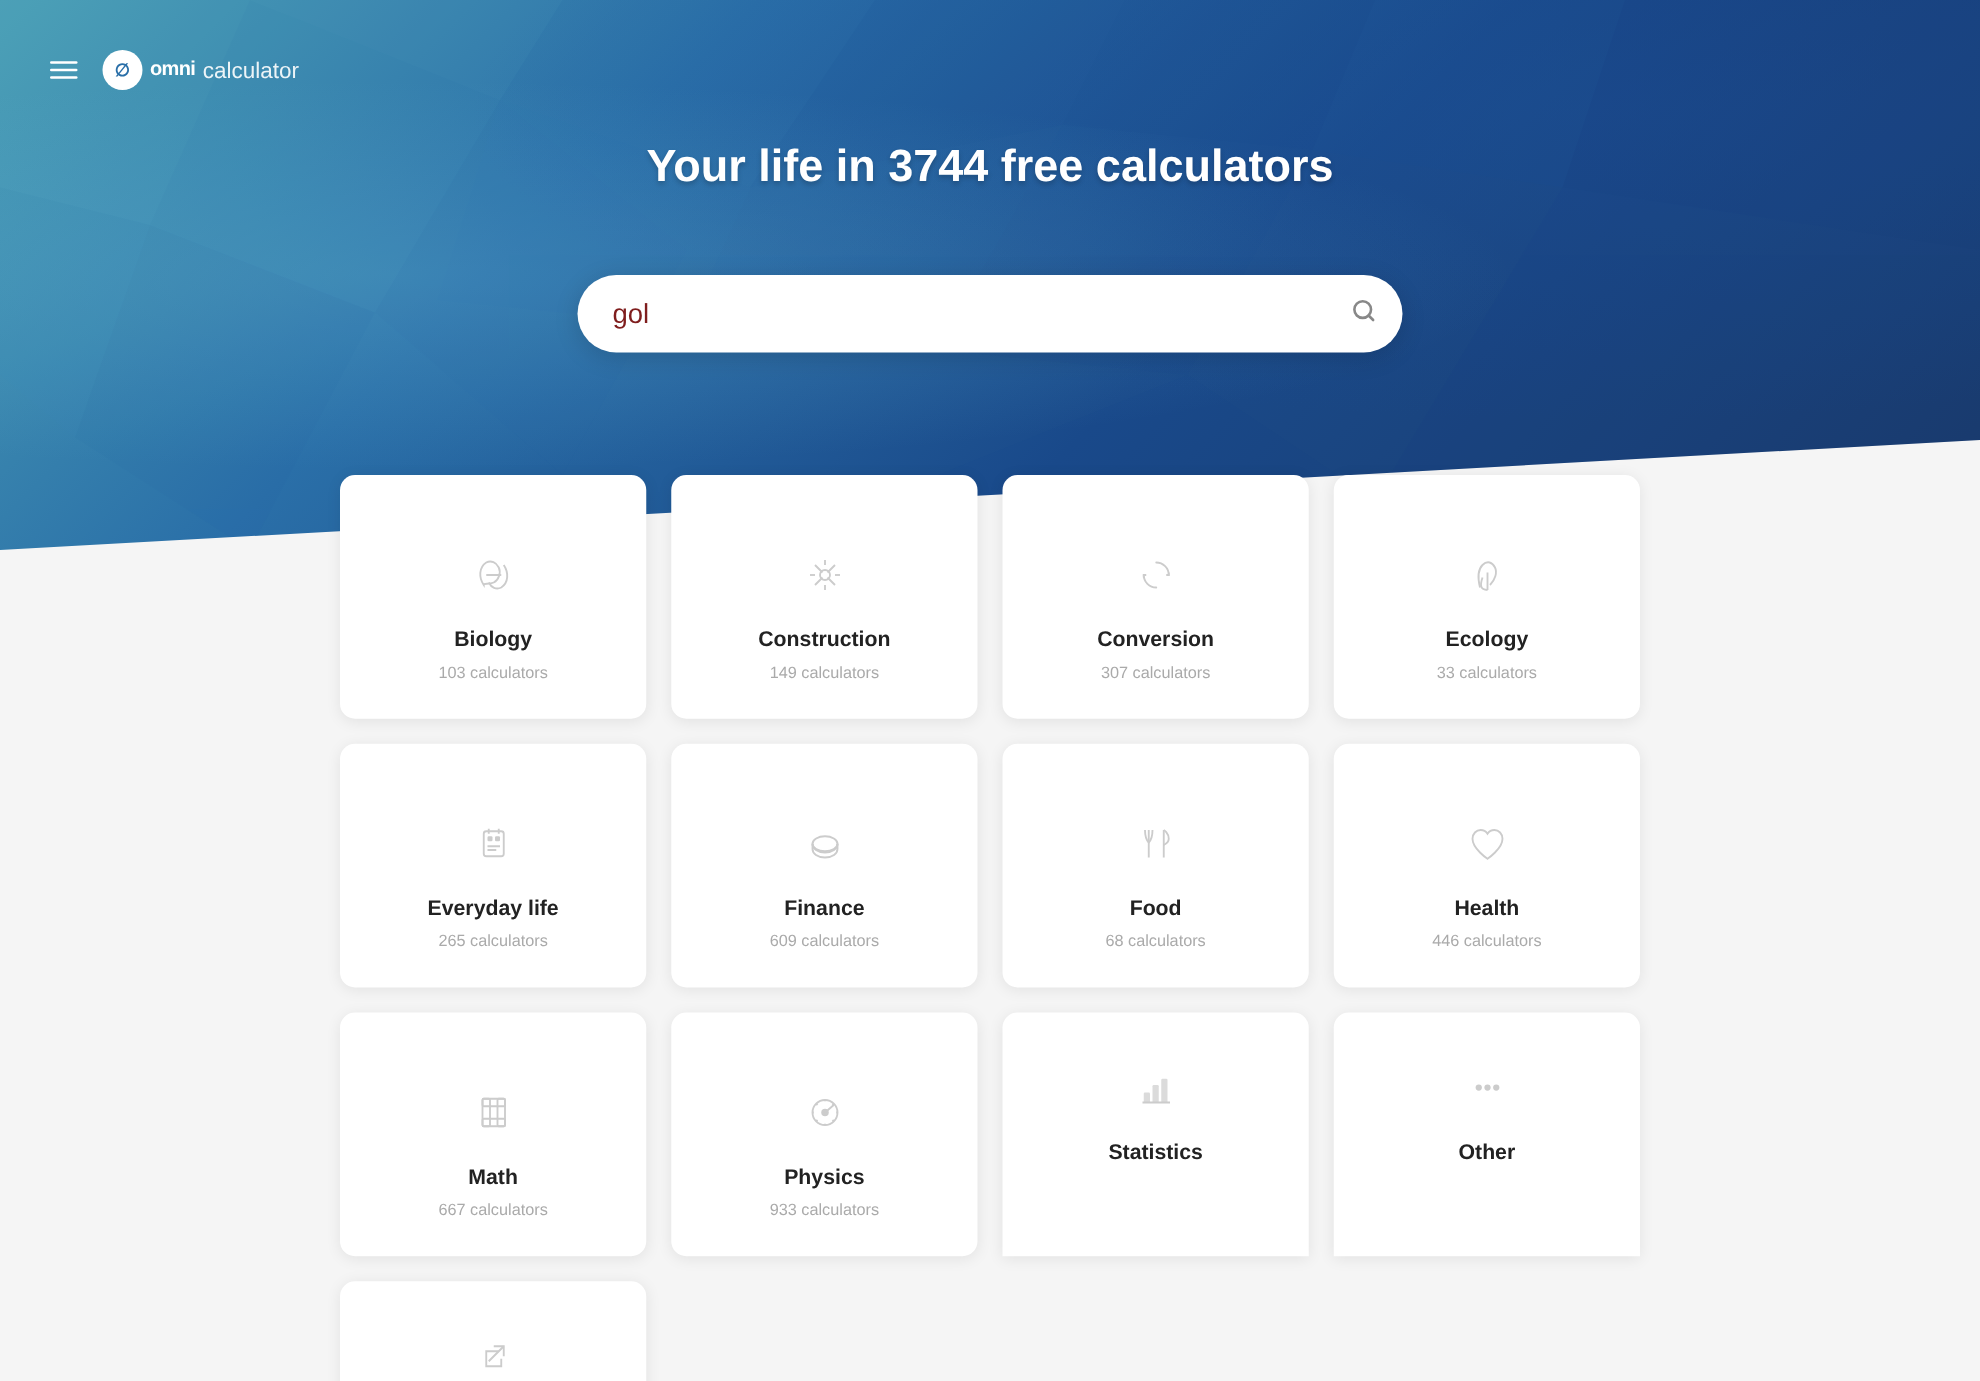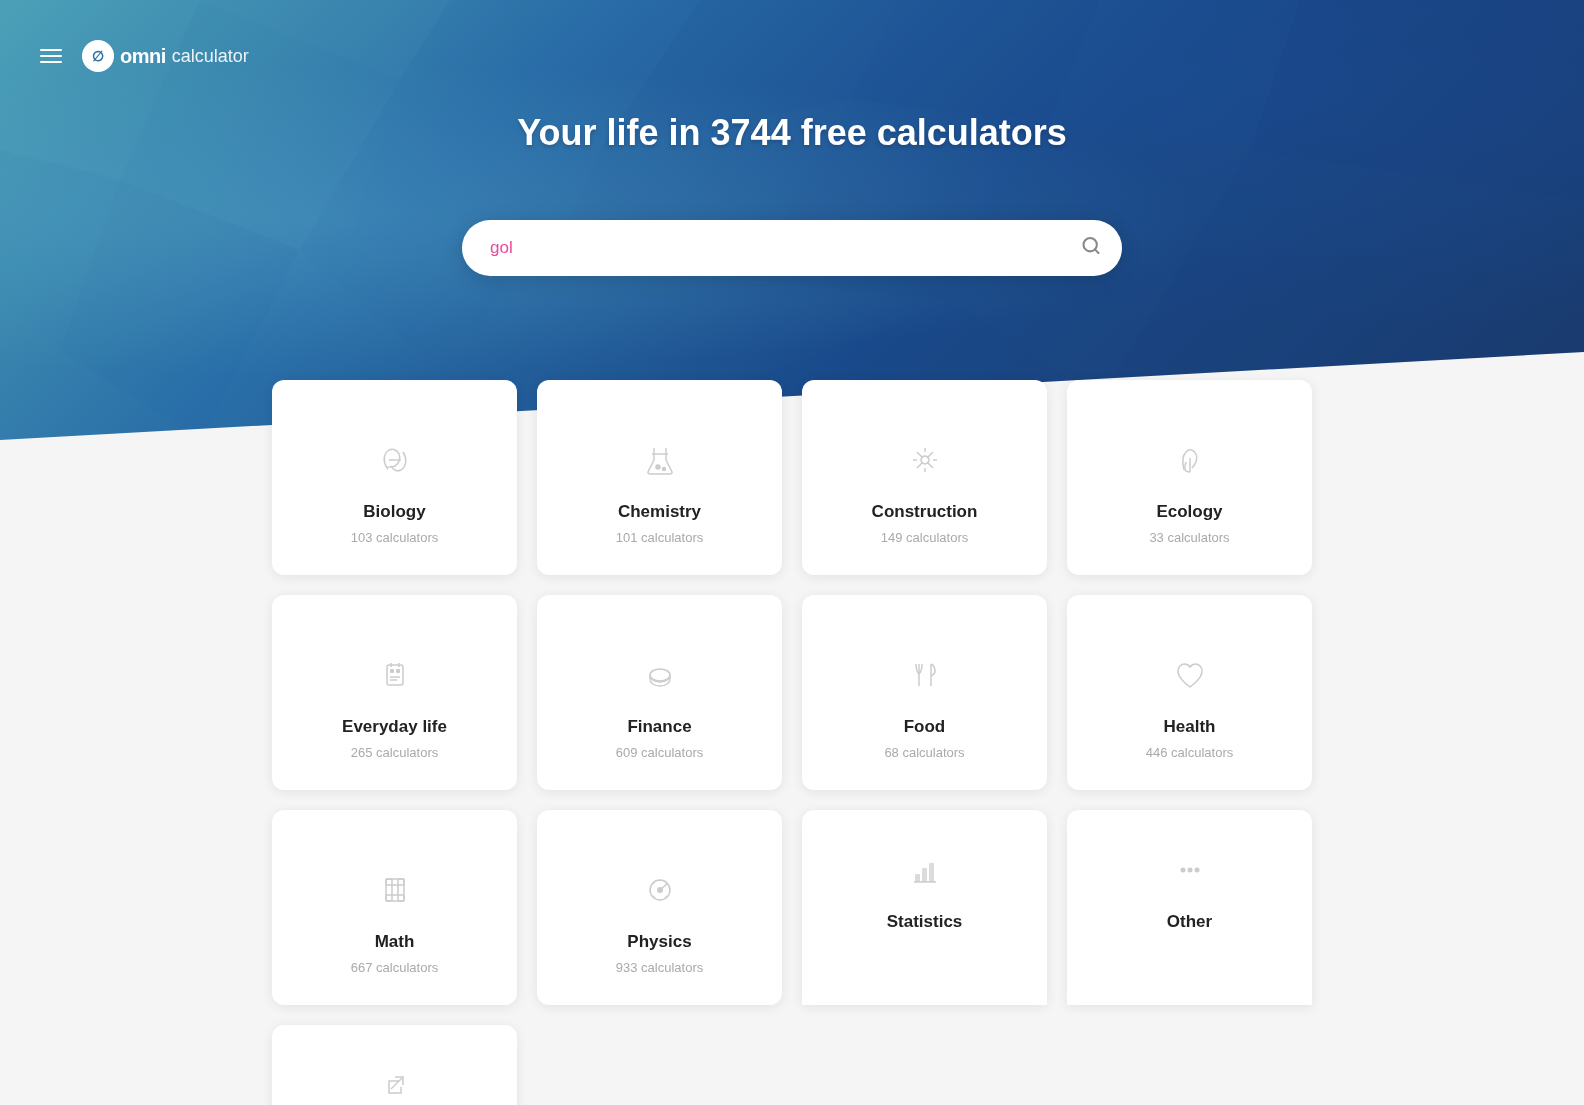--- a/index.html
+++ b/index.html
@@ -67,21 +67,21 @@
       border-radius: 50%;
       display: flex;
       align-items: center;
       justify-content: center;
       color: #2a6fa8;
       font-weight: 900;
       font-size: 14px;
     }
     .logo-text-omni {
       font-weight: 900;
-      font-size: 20px;
+      font-size: 16px;
       color: white;
       letter-spacing: -0.5px;
     }
     .logo-text-calc {
       font-size: 18px;
       color: rgba(255,255,255,0.9);
       font-weight: 400;
     }
 
     
@@ -101,23 +101,23 @@
     .search-container {
       max-width: 660px;
       margin: 0 auto;
       position: relative;
     }
     .search-input {
       width: 100%;
       padding: 18px 60px 18px 28px;
       border-radius: 50px;
       border: none;
-      font-size: 17px;
+      font-size: 22px;
       outline: none;
-      color: #ec4899;
+      color: #7f1d1d;
       box-shadow: 0 4px 20px rgba(0,0,0,0.15);
     }
     .search-btn {
       position: absolute;
       right: 5px;
       top: 50%;
       transform: translateY(-50%);
       background: transparent;
       border: none;
       cursor: pointer;
@@ -245,51 +245,49 @@
         <svg viewBox="0 0 40 40" fill="none" stroke="#ccc" stroke-width="1.8">
           <path d="M12 28 C8 22, 8 14, 14 10 C18 8, 22 10, 24 14 C26 18, 24 24, 20 26 C16 28, 12 26, 12 28 Z"></path>
           <path d="M28 12 C32 18, 32 26, 26 30 C22 32, 18 30, 16 26"></path>
           <line x1="14" y1="20" x2="26" y2="20"></line>
         </svg>
       </div>
       <div class="category-name">Biology</div>
       <div class="category-count">103 calculators</div>
     </div>
 
-    <div class="category-card">
-      <div class="category-icon">
-        <svg viewBox="0 0 40 40" fill="none" stroke="#ccc" stroke-width="1.8">
-          <line x1="14" y1="8" x2="14" y2="20"></line>
-          <line x1="26" y1="8" x2="26" y2="20"></line>
-          <path d="M14 20 L8 32 Q8 34 10 34 L30 34 Q32 34 32 32 L26 20"></path>
-          <line x1="12" y1="14" x2="28" y2="14"></line>
-          <circle cx="18" cy="27" r="2" fill="#ccc"></circle>
-          <circle cx="24" cy="29" r="1.5" fill="#ccc"></circle>
-        </svg>
-      </div>
-      <div class="category-name">Chemistry</div>
-      <div class="category-count">101 calculators</div>
-    </div>
 
     <div class="category-card">
       <div class="category-icon">
         <svg viewBox="0 0 40 40" fill="none" stroke="#ccc" stroke-width="1.8">
           <path d="M12 12 L18 18 M28 12 L22 18"></path>
           <circle cx="20" cy="20" r="4"></circle>
           <path d="M12 28 L18 22 M28 28 L22 22"></path>
           <line x1="20" y1="8" x2="20" y2="12"></line>
           <line x1="20" y1="28" x2="20" y2="32"></line>
           <line x1="8" y1="20" x2="12" y2="20"></line>
           <line x1="28" y1="20" x2="32" y2="20"></line>
         </svg>
       </div>
       <div class="category-name">Construction</div>
       <div class="category-count">149 calculators</div>
     </div>
 
+    <div class="category-card">
+      <div class="category-icon">
+        <svg viewBox="0 0 40 40" fill="none" stroke="#ccc" stroke-width="1.8">
+          <path d="M20 10 A10 10 0 0 1 30 20" stroke-linecap="round"></path>
+          <path d="M30 18 L30 20 L28 20"></path>
+          <path d="M20 30 A10 10 0 0 1 10 20" stroke-linecap="round"></path>
+          <path d="M10 22 L10 20 L12 20"></path>
+        </svg>
+      </div>
+      <div class="category-name">Conversion</div>
+      <div class="category-count">307 calculators</div>
+    </div>
 
     <div class="category-card">
       <div class="category-icon">
         <svg viewBox="0 0 40 40" fill="none" stroke="#ccc" stroke-width="1.8">
           <path d="M14 30 C12 22, 12 16, 16 12 C20 8, 24 10, 26 14 C28 18, 26 24, 22 28"></path>
           <path d="M16 22 C14 28, 14 32, 20 32"></path>
           <path d="M20 32 L20 18"></path>
         </svg>
       </div>
       <div class="category-name">Ecology</div>

